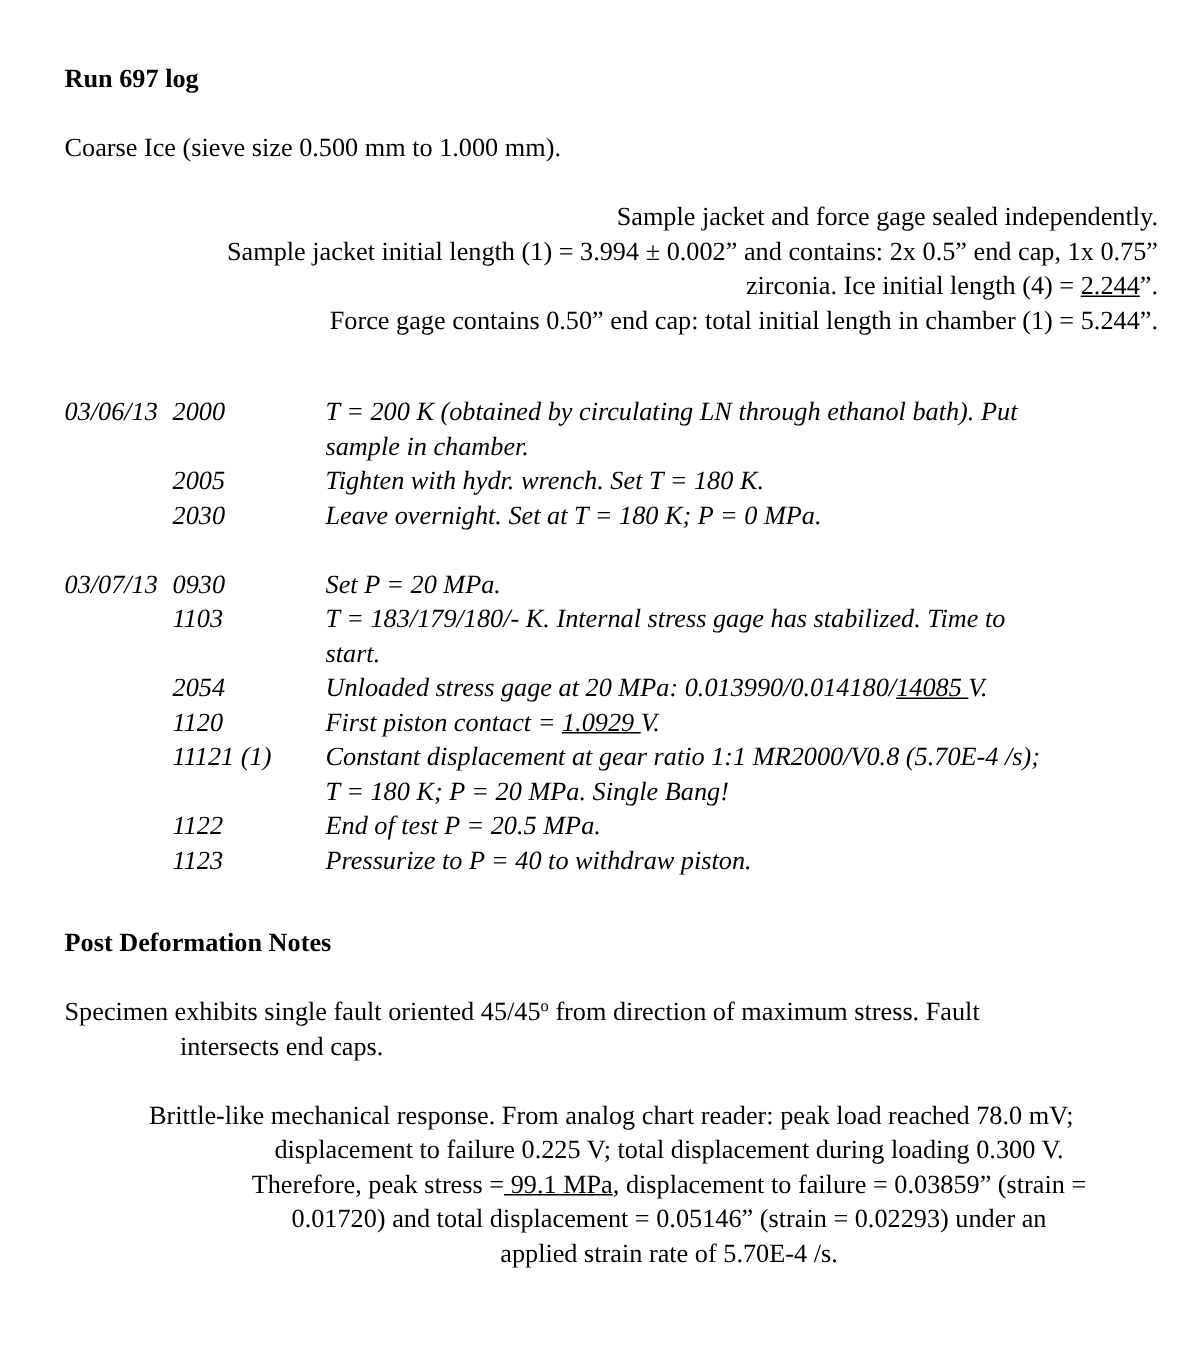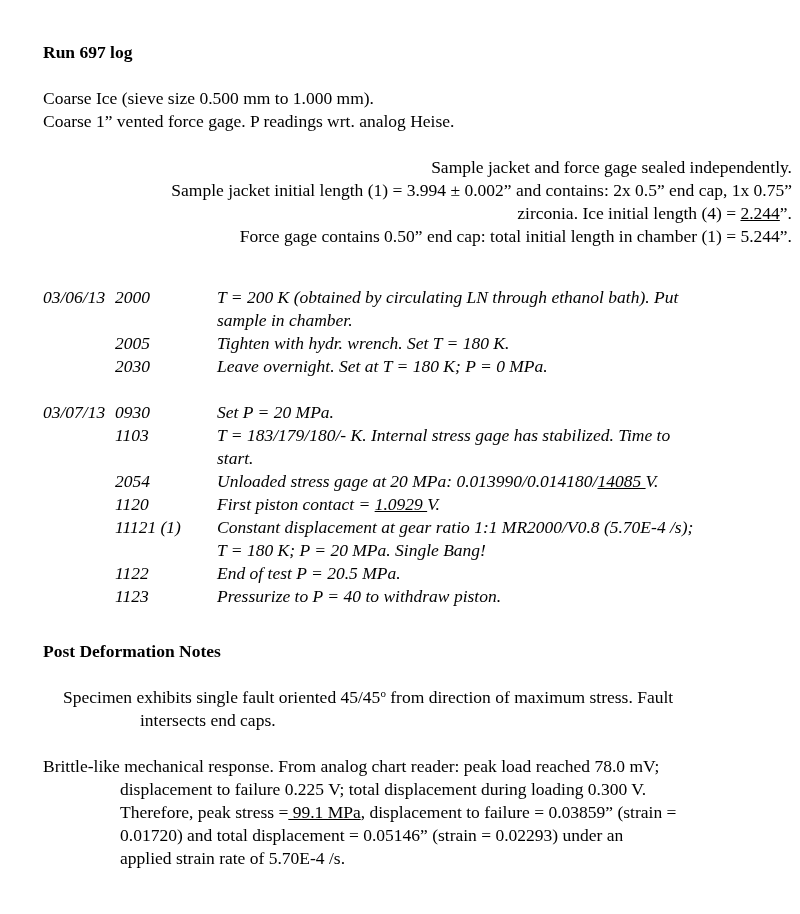--- a/index.html
+++ b/index.html
@@ -9,21 +9,21 @@
   }
   body {
     width: 800px;
     height: 914px;
     overflow: hidden;
     font-family: "Liberation Serif", serif;
     font-size: 17.5px;
     color: #000000;
   }
   .doc {
-    padding: 41px 8px 0 43px;
+    padding: 41px 28px 0 43px;
   }
   .line {
     height: 23px;
     line-height: 23px;
     white-space: nowrap;
   }
   .title {
     font-weight: bold;
     height: 23px;
     line-height: 23px;
@@ -46,33 +46,32 @@
     line-height: 23px;
     white-space: nowrap;
   }
   .post-heading {
     margin-top: 32px;
     font-weight: bold;
     height: 23px;
     line-height: 23px;
     white-space: nowrap;
   }
-  .specimen { margin-top: 23px; margin-left: 20px; }
-  .brittle  { margin-top: 23px; }
+  .specimen { margin-top: 23px; }
+  .brittle  { margin-top: 23px; text-align: center; }
 </style>
 </head>
 <body>
 
 <div class="doc">
 
   <div class="title">Run 697 log</div>
 
   <div class="intro">
     <div class="line">Coarse Ice (sieve size 0.500 mm to 1.000 mm).</div>
-    <div class="line">Coarse 1” vented force gage. P readings wrt. analog Heise.</div>
   </div>
 
   <div class="setup">
     <div class="line">Sample jacket and force gage sealed independently.</div>
     <div class="line">Sample jacket initial length (1) = 3.994 ± 0.002” and contains: 2x 0.5” end cap, 1x 0.75”</div>
     <div class="line hang"><span>zirconia. Ice initial length (4) = </span><span class="u">2.244</span><span>”.</span></div>
     <div class="line">Force gage contains 0.50” end cap: total initial length in chamber (1) = 5.244”.</div>
   </div>
 
   <div class="log-day log-day-1">

